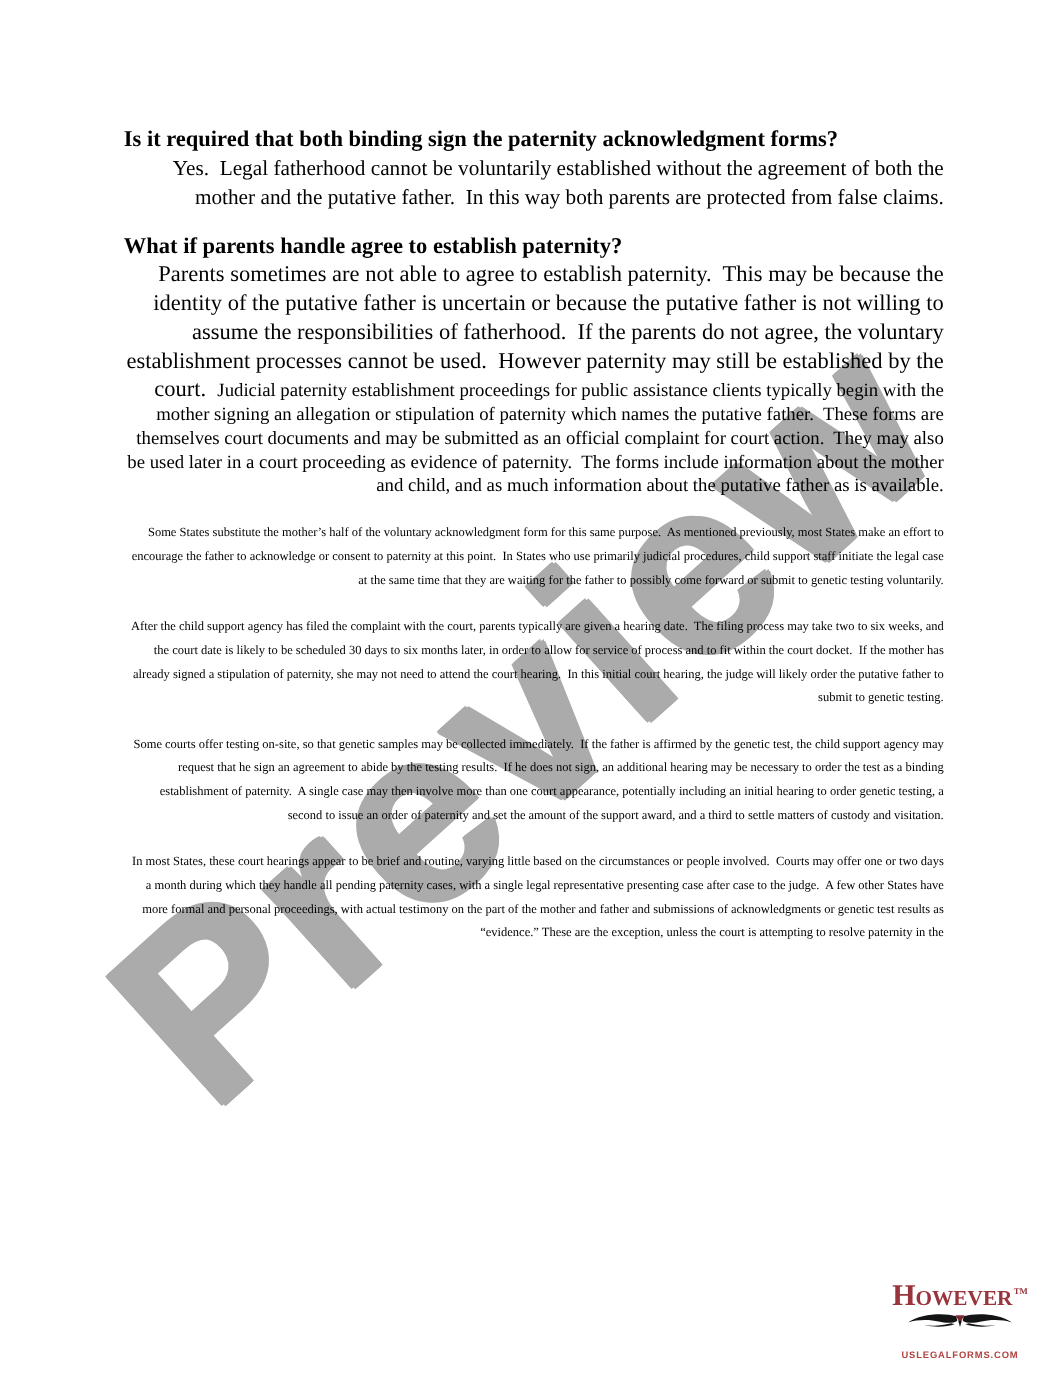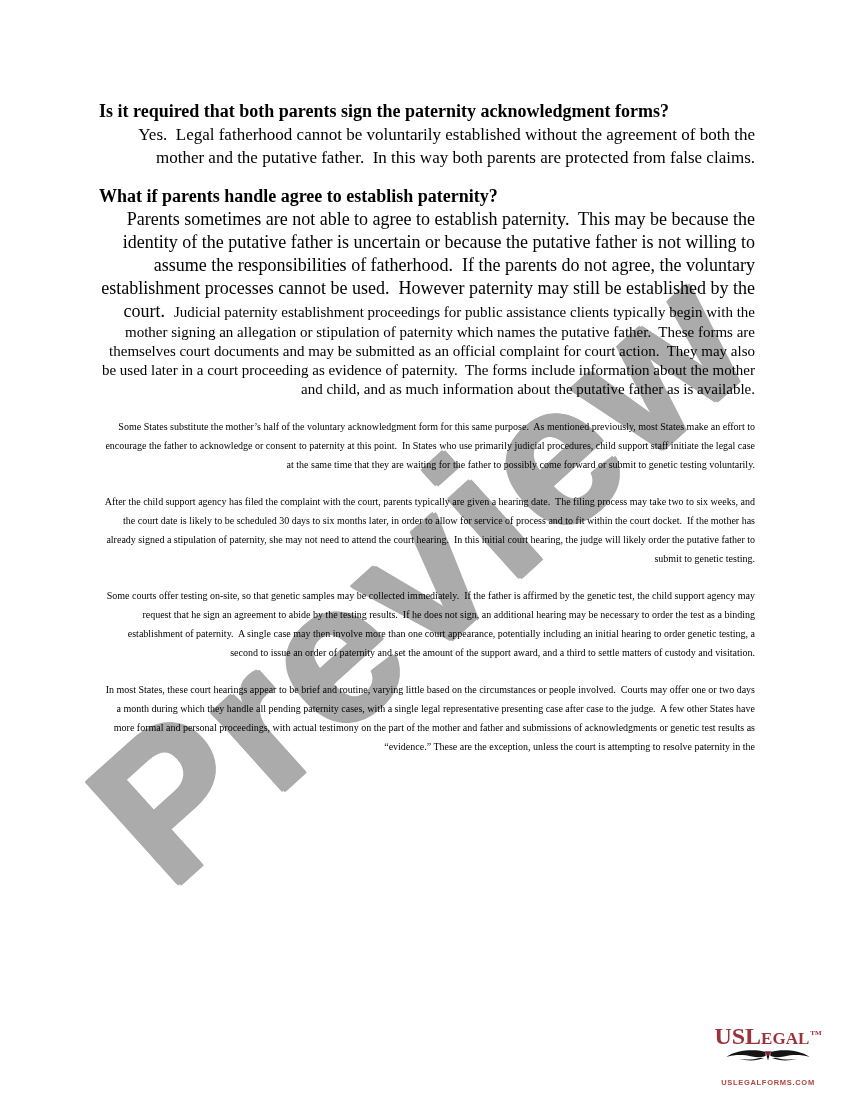--- a/index.html
+++ b/index.html
@@ -83,37 +83,37 @@
 </head>
 <body>
 
 <div class="page">
 
   <div class="watermark">Preview</div>
 
   <div class="content">
 
     <section>
-      <h2 class="first">Is it required that both parents sign the paternity acknowledgment forms?</h2>
+      <h2 class="first">Is it required that both binding sign the paternity acknowledgment forms?</h2>
       <p class="big">Yes.  Legal fatherhood cannot be voluntarily established without the agreement of both the mother and the putative father.  In this way both parents are protected from false claims.</p>
     </section>
 
     <section>
       <h2>What if parents handle agree to establish paternity?</h2>
       <p class="mixed"><span class="big-inline">Parents sometimes are not able to agree to establish paternity.  This may be because the identity of the putative father is uncertain or because the putative father is not willing to assume the responsibilities of fatherhood.  If the parents do not agree, the voluntary establishment processes cannot be used.  However paternity may still be established by the court.  </span><span class="small-inline">Judicial paternity establishment proceedings for public assistance clients typically begin with the mother signing an allegation or stipulation of paternity which names the putative father.  These forms are themselves court documents and may be submitted as an official complaint for court action.  They may also be used later in a court proceeding as evidence of paternity.  The forms include information about the mother and child, and as much information about the putative father as is available.</span></p>
       <p class="small">Some States substitute the mother’s half of the voluntary acknowledgment form for this same purpose.  As mentioned previously, most States make an effort to encourage the father to acknowledge or consent to paternity at this point.  In States who use primarily judicial procedures, child support staff initiate the legal case at the same time that they are waiting for the father to possibly come forward or submit to genetic testing voluntarily.</p>
       <p class="small">After the child support agency has filed the complaint with the court, parents typically are given a hearing date.  The filing process may take two to six weeks, and the court date is likely to be scheduled 30 days to six months later, in order to allow for service of process and to fit within the court docket.  If the mother has already signed a stipulation of paternity, she may not need to attend the court hearing.  In this initial court hearing, the judge will likely order the putative father to submit to genetic testing.</p>
       <p class="small">Some courts offer testing on-site, so that genetic samples may be collected immediately.  If the father is affirmed by the genetic test, the child support agency may request that he sign an agreement to abide by the testing results.  If he does not sign, an additional hearing may be necessary to order the test as a binding establishment of paternity.  A single case may then involve more than one court appearance, potentially including an initial hearing to order genetic testing, a second to issue an order of paternity and set the amount of the support award, and a third to settle matters of custody and visitation.</p>
       <p class="small">In most States, these court hearings appear to be brief and routine, varying little based on the circumstances or people involved.  Courts may offer one or two days a month during which they handle all pending paternity cases, with a single legal representative presenting case after case to the judge.  A few other States have more formal and personal proceedings, with actual testimony on the part of the mother and father and submissions of acknowledgments or genetic test results as “evidence.” These are the exception, unless the court is attempting to resolve paternity in the</p>
     </section>
 
   </div>
 
   <div class="logo">
-    <div class="logo-brand"><span>USLegal</span><sup>TM</sup></div>
+    <div class="logo-brand"><span>However</span><sup>TM</sup></div>
     <svg class="logo-wings" viewBox="0 0 120 18" xmlns="http://www.w3.org/2000/svg">
       <path fill="#141414" d="M56 4 C42 0 16 1 2 11 C14 7 28 8 36 10 C45 12 53 12 57 9 Z"></path>
       <path fill="#141414" d="M64 4 C78 0 104 1 118 11 C106 7 92 8 84 10 C75 12 67 12 63 9 Z"></path>
       <path fill="#141414" d="M50 12 C40 15 28 15 20 14 C32 17 46 16 54 13 Z"></path>
       <path fill="#141414" d="M70 12 C80 15 92 15 100 14 C88 17 74 16 66 13 Z"></path>
       <polygon fill="#7d2730" points="55,3 65,3 60,12"></polygon>
       <polygon fill="#141414" points="58,9 62,9 60,16"></polygon>
     </svg>
     <div class="logo-site">USLEGALFORMS.COM</div>
   </div>

